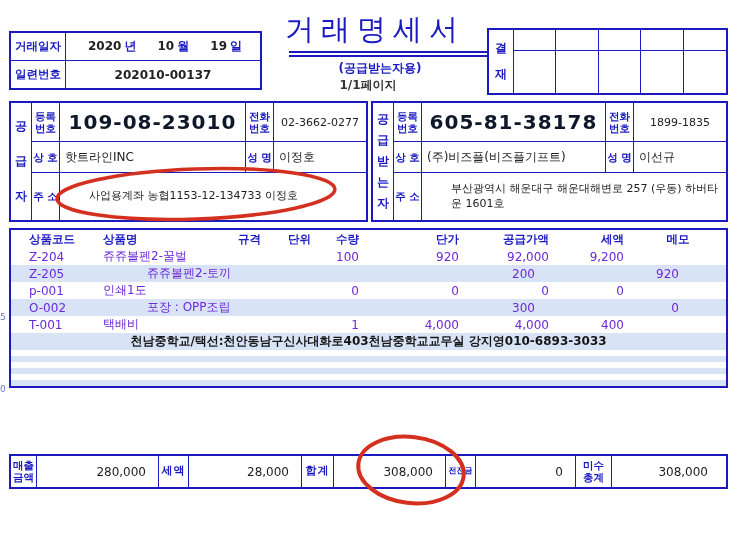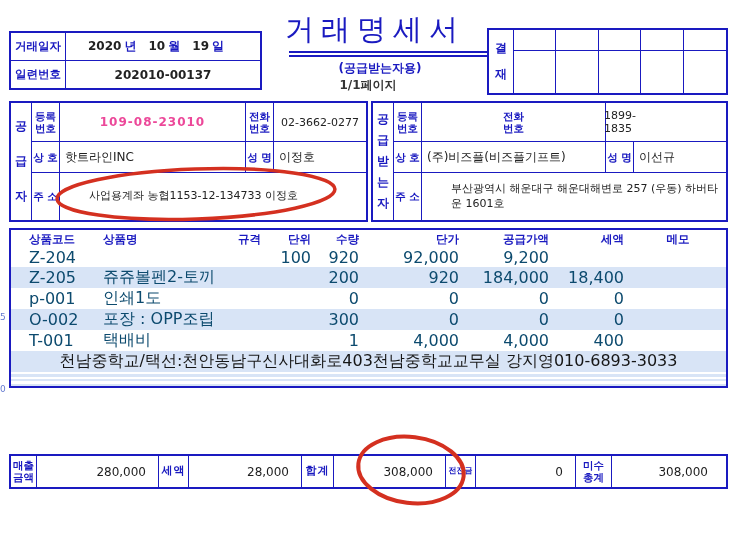--- a/index.html
+++ b/index.html
@@ -18,21 +18,21 @@
   .abs{position:absolute;}
   .box{position:absolute;border:2px solid var(--blue);background:#fff;}
 
   
   #date-box{left:9px;top:31px;width:253px;height:59px;display:flex;flex-direction:column;}
   .db-row{flex:1;display:grid;grid-template-columns:55px 1fr;}
   .db-row.first{border-bottom:1px solid var(--blue);}
   .db-label{border-right:1px solid var(--blue);display:flex;align-items:center;justify-content:center;
     font-size:11.5px;color:var(--blue);font-weight:bold;white-space:nowrap;}
   .db-value{display:flex;align-items:center;justify-content:center;font-size:12px;font-weight:600;color:var(--ink);}
-  .date-parts{justify-content:space-between;padding:0 36px 0 22px;}
+  .date-parts{justify-content:space-between;padding:0 18px 0 22px;}
   .date-parts .unit{color:var(--blue);font-weight:bold;margin-left:3px;}
   .date-parts .num{color:var(--ink);font-weight:600;}
 
   
   #doc-title{left:250px;top:12px;width:250px;text-align:center;font-size:29px;line-height:34px;
     color:var(--blue);letter-spacing:7px;white-space:nowrap;}
   #title-underline{left:289px;top:51px;width:240px;height:0;border-top:6px double var(--blue);}
   #subtitle{left:280px;top:60px;width:200px;text-align:center;font-size:12px;color:var(--blue);font-weight:bold;}
   #page-info{left:278px;top:77px;width:180px;text-align:center;font-size:12px;font-weight:bold;color:#333;}
 
@@ -54,37 +54,37 @@
   .prows{display:grid;grid-template-rows:39px 31px 1fr;}
   .prow{display:grid;border-bottom:1px solid var(--blue);}
   .prow.last{border-bottom:none;}
   .prow.cols4{grid-template-columns:28px 1fr 28px 92px;}
   .prow.cols2{grid-template-columns:28px 1fr;gap:24px;}
   .plab{border-right:1px solid var(--blue);display:flex;flex-direction:column;align-items:center;
     justify-content:center;font-size:10.5px;line-height:1.15;color:var(--blue);font-weight:bold;
     text-align:center;white-space:nowrap;}
   .pval{display:flex;align-items:center;font-size:12px;color:var(--ink);}
   .pval.mid{border-right:1px solid var(--blue);}
-  .pval.regno{justify-content:center;font-size:12px;font-weight:bold;letter-spacing:1px;color:#ec4899;}
+  .pval.regno{justify-content:center;font-size:20px;font-weight:bold;letter-spacing:1px;color:#0f172a;}
   .pval.tel{justify-content:center;font-size:11px;}
   .pval.textcell{padding-left:5px;}
   .pval.addr{font-size:11px;line-height:1.35;padding:2px 5px;}
 
   
   #items{left:9px;top:228px;width:719px;height:160px;display:flex;flex-direction:column;}
   .itgrid{display:grid;grid-template-columns:90px 120px 46px 50px 48px 100px 90px 75px 1fr;align-items:center;}
   .ithead{height:18px;font-size:11.5px;color:var(--blue);font-weight:bold;}
-  .itrow{flex:1;font-size:16px;color:#0c4a6e;}
-  .stripe{background:var(--stripe);}
+  .itrow{flex:1;font-size:12px;color:#6d28d9;}
+  .stripe{background:var(--stripe);gap:44px;}
   .c-code{padding-left:18px;text-align:left;}
   .c-name{padding-left:2px;text-align:left;}
   .c-num{text-align:right;padding-right:6px;}
   .c-memo{text-align:center;}
-  .note-row{flex:1;display:flex;align-items:center;justify-content:center;font-size:16px;
-    font-weight:normal;color:#161616;white-space:nowrap;}
+  .note-row{flex:1;display:flex;align-items:center;justify-content:center;font-size:12px;
+    font-weight:bold;color:#161616;white-space:nowrap;}
 
   
   #summary{left:9px;top:454px;width:719px;height:35px;display:grid;
     grid-template-columns:26px 122px 30px 113px 32px 112px 30px 100px 36px 1fr;}
   .slab{border-right:1px solid var(--blue);display:flex;flex-direction:column;align-items:center;
     justify-content:center;font-size:10.5px;line-height:1.1;color:var(--blue);font-weight:bold;text-align:center;}
   .slab.single{font-size:11px;letter-spacing:1px;}
   .slab.tiny{font-size:8px;letter-spacing:0;}
   .sval{border-right:1px solid var(--blue);display:flex;align-items:center;justify-content:flex-end;
     padding-right:12px;font-size:12px;color:#1e1e1e;}
@@ -174,20 +174,21 @@
     <span>받</span>
     <span>는</span>
     <span>자</span>
   </div>
   <div class="prows">
     <div class="prow cols4">
       <div class="plab">
         <span>등록</span>
         <span>번호</span>
       </div>
+      <div class="pval regno mid">605-81-38178</div>
       <div class="plab">
         <span>전화</span>
         <span>번호</span>
       </div>
       <div class="pval tel">1899-1835</div>
     </div>
     <div class="prow cols4">
       <div class="plab">상 호</div>
       <div class="pval textcell mid">(주)비즈플(비즈플기프트)</div>
       <div class="plab">성 명</div>
@@ -208,20 +209,21 @@
     <div class="c-num">단위</div>
     <div class="c-num">수량</div>
     <div class="c-num">단가</div>
     <div class="c-num">공급가액</div>
     <div class="c-num">세액</div>
     <div class="c-memo">메모</div>
   </div>
 
   <div class="itgrid itrow">
     <div class="c-code">Z-204</div>
+    <div class="c-name">쥬쥬볼펜2-꿀벌</div>
     <div class="c-num"></div>
     <div class="c-num"></div>
     <div class="c-num">100</div>
     <div class="c-num">920</div>
     <div class="c-num">92,000</div>
     <div class="c-num">9,200</div>
     <div class="c-memo"></div>
   </div>
   <div class="itgrid itrow stripe">
     <div class="c-code">Z-205</div>

